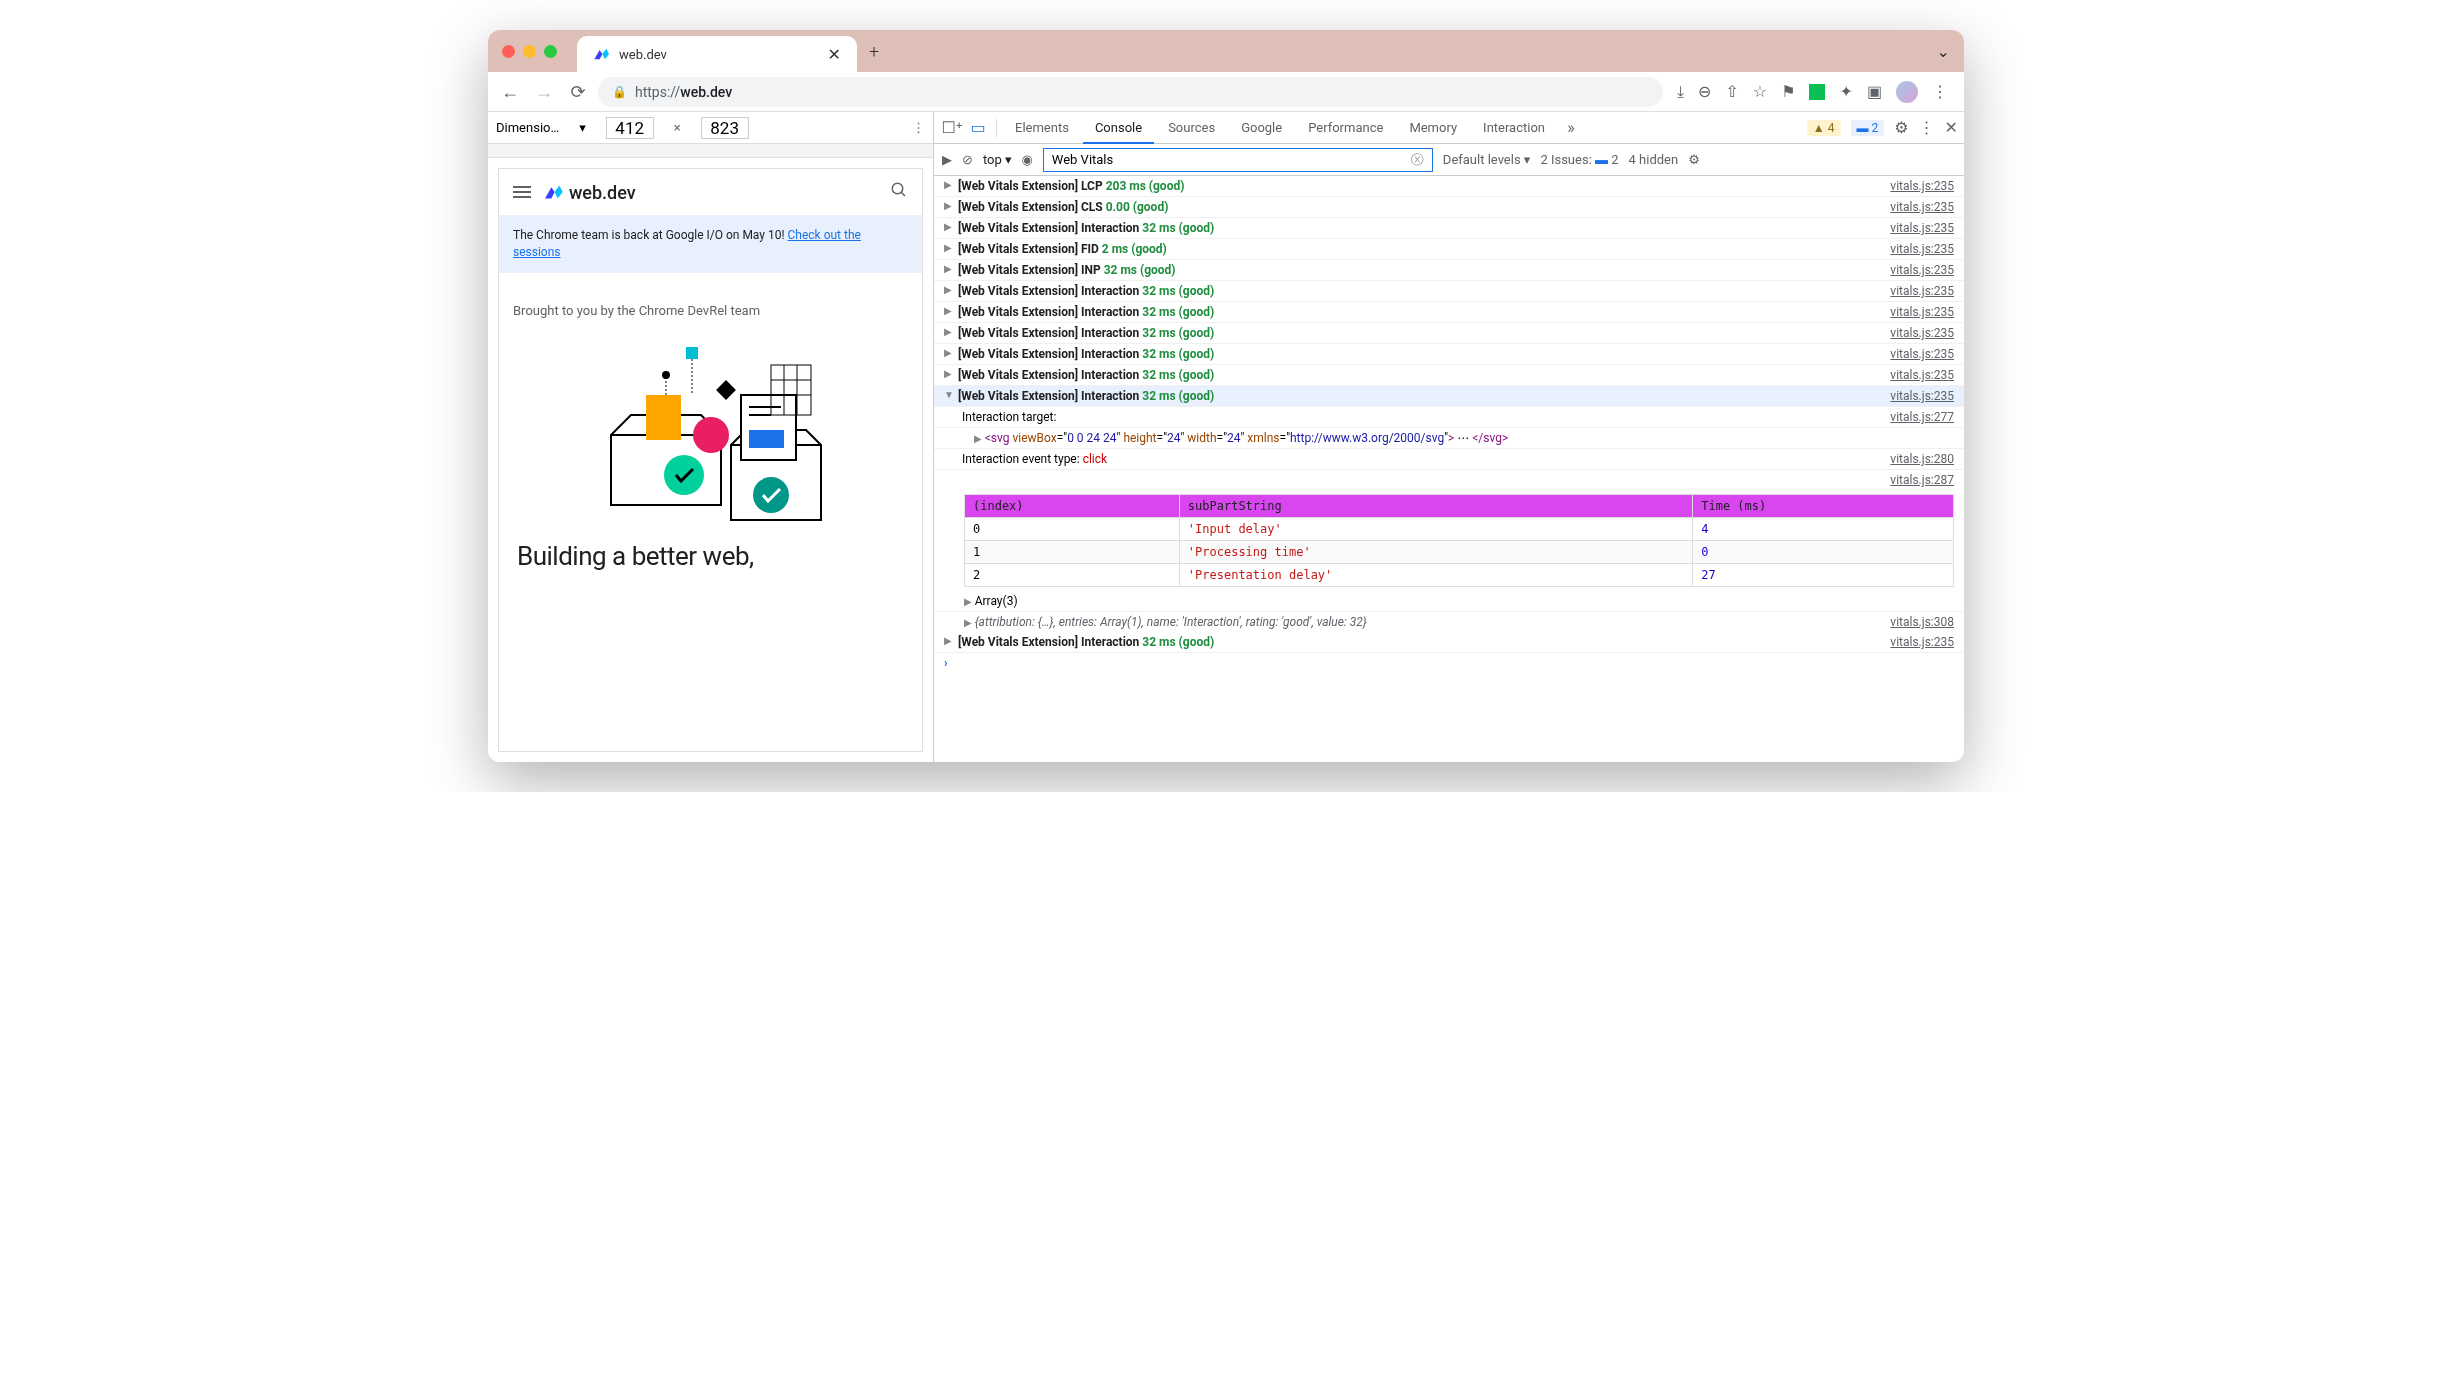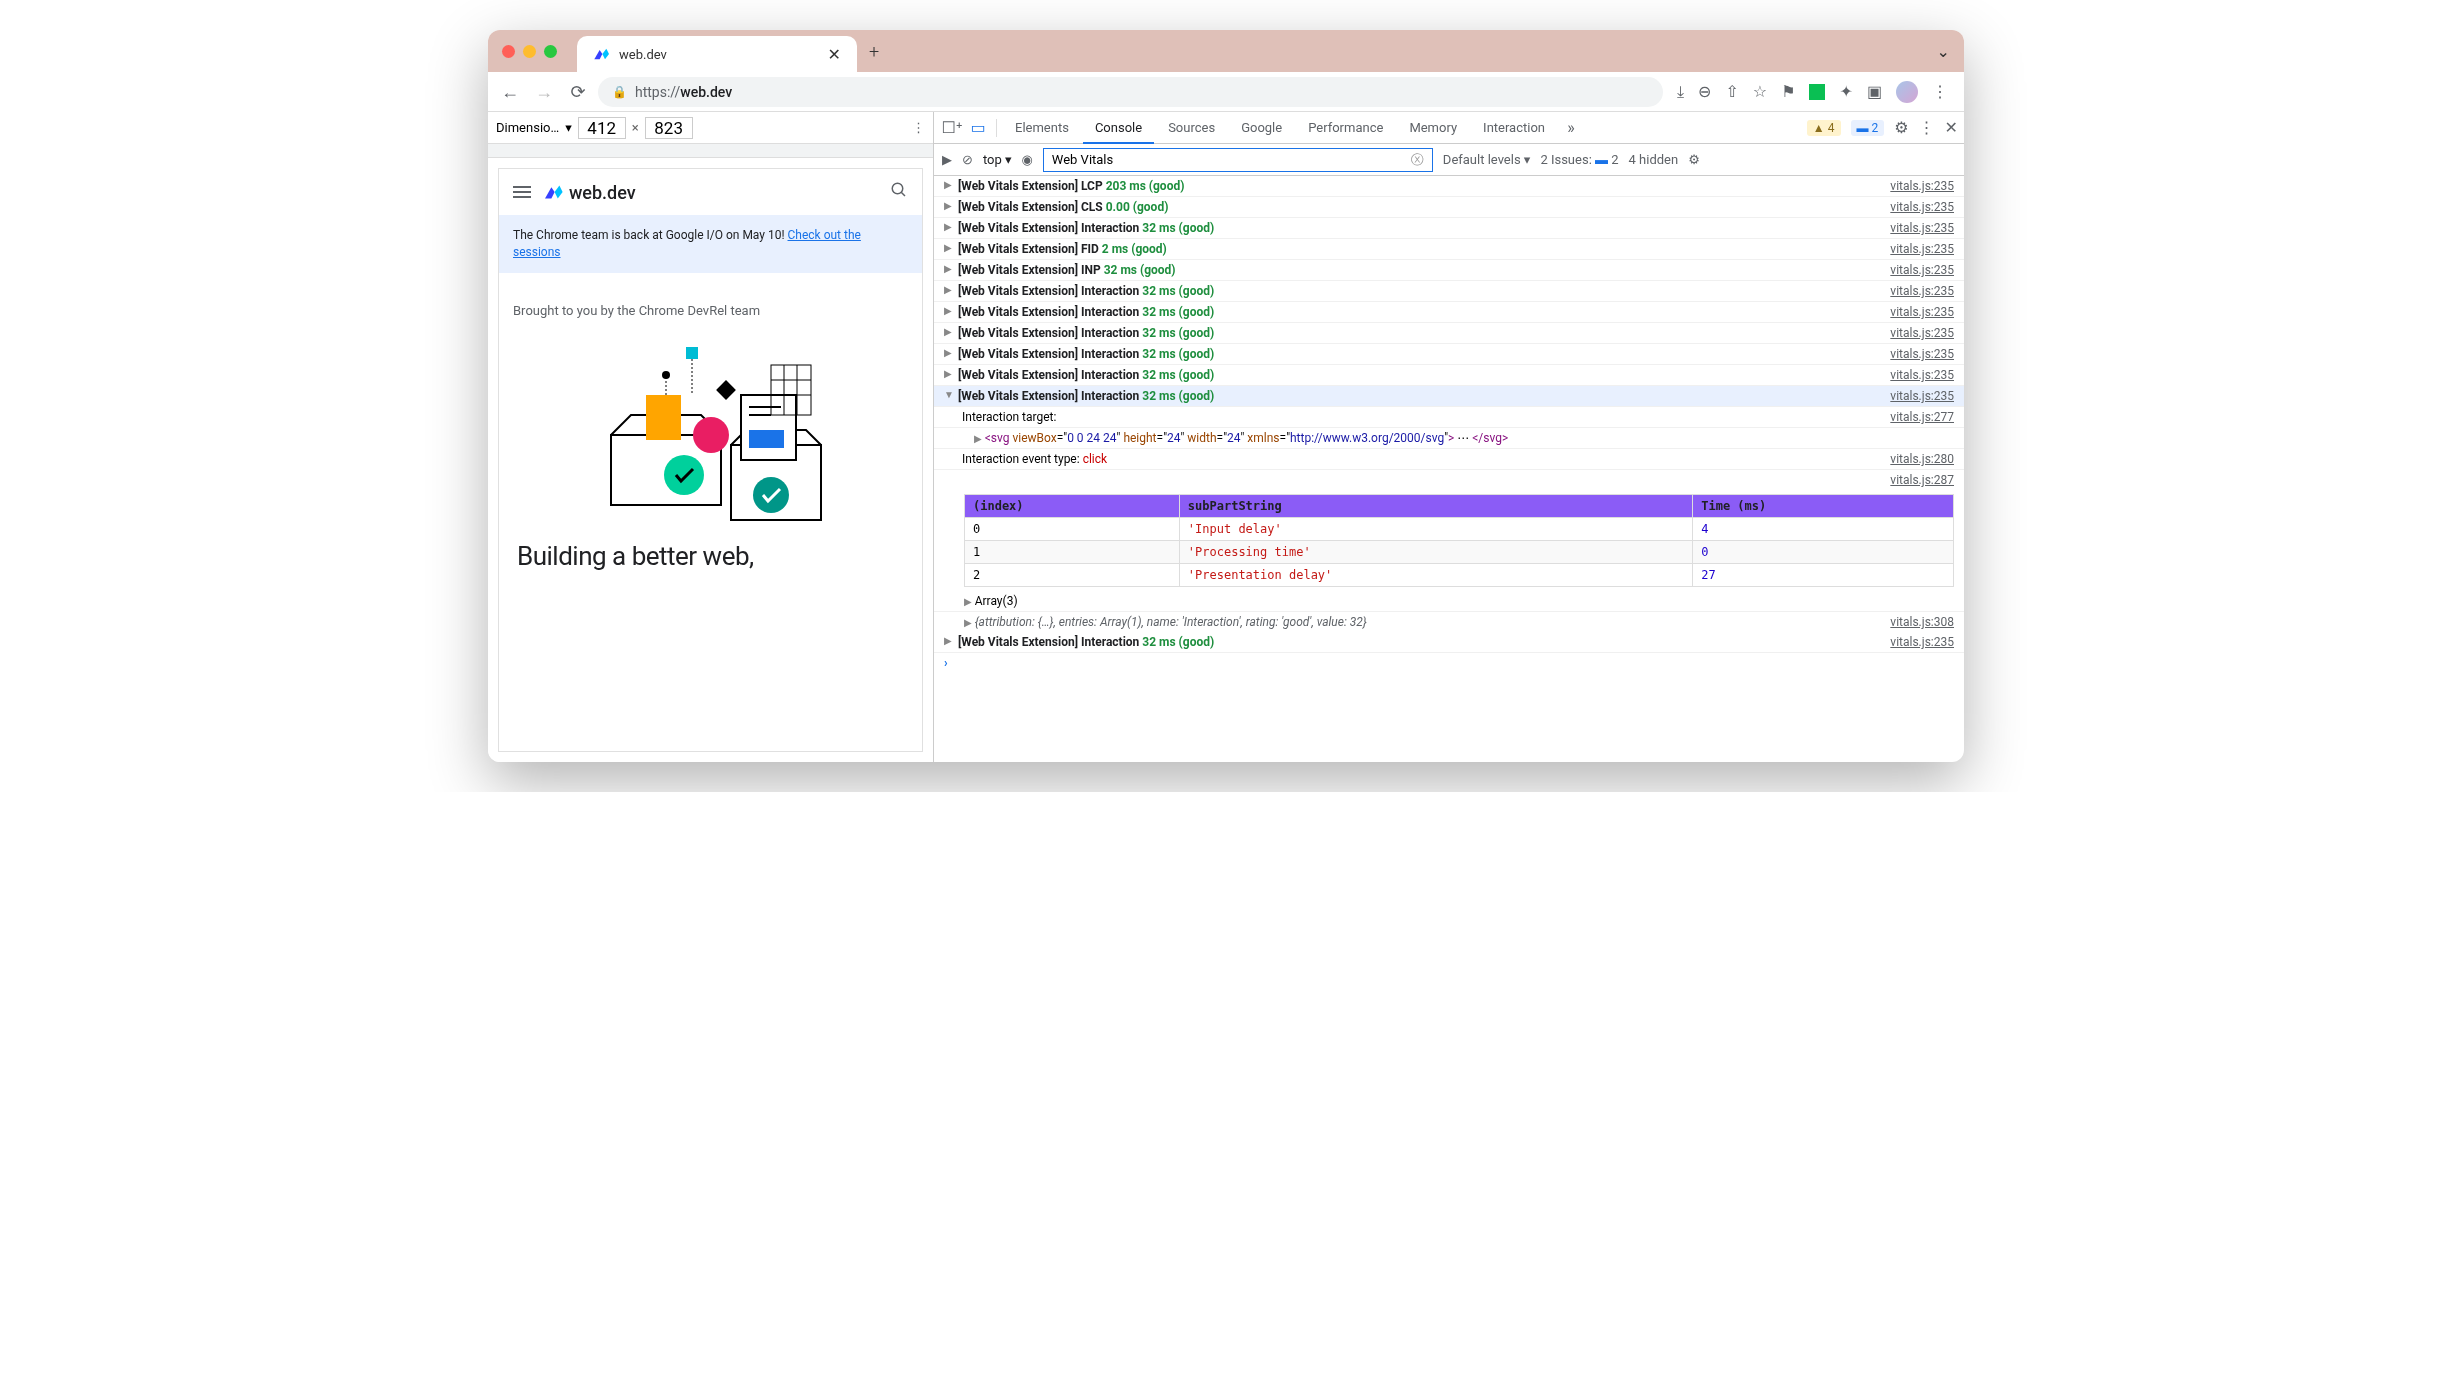--- a/index.html
+++ b/index.html
@@ -30,21 +30,21 @@
 .toolbar-icons { display: flex; gap: 14px; align-items: center; padding: 0 8px; }
 .toolbar-icons span { color: #5f6368; font-size: 16px; }
 .ext-green { width: 16px; height: 16px; background: #0abf53; }
 .avatar { width: 22px; height: 22px; border-radius: 50%; background: linear-gradient(135deg, #a8c5e8, #d4a5d4); }
 
 
 .content { display: flex; height: calc(100% - 82px); }
 
 
 .left-pane { width: 446px; display: flex; flex-direction: column; border-right: 1px solid #ccc; }
-.device-toolbar { height: 32px; display: flex; align-items: center; padding: 0 8px; gap: 6px; border-bottom: 1px solid #ddd; font-size: 13px; }
+.device-toolbar { height: 32px; display: flex; align-items: center; padding: 0 8px; gap: 20px; border-bottom: 1px solid #ddd; font-size: 13px; }
 .device-toolbar input { width: 48px; height: 22px; border: 1px solid #ccc; text-align: center; font-size: 17px; }
 .device-toolbar .times { color: #666; }
 .device-toolbar .more { margin-left: auto; color: #5f6368; }
 .device-ruler { height: 14px; background: #f1f3f4; border-bottom: 1px solid #ddd; }
 .page-preview { flex: 1; background: #fff; padding: 10px; overflow: hidden; }
 .page-inner { border: 1px solid #e0e0e0; height: 100%; }
 .page-header { display: flex; align-items: center; padding: 12px 14px; gap: 12px; }
 .hamburger { display: flex; flex-direction: column; gap: 3px; }
 .hamburger span { width: 18px; height: 2px; background: #5f6368; }
 .logo-text { font-size: 18px; font-weight: 500; color: #202124; display: flex; align-items: center; gap: 6px; }
@@ -87,21 +87,21 @@
 .detail-line { display: flex; padding: 3px 10px; border-bottom: 1px solid #f0f0f0; }
 .detail-line .log-msg { flex: 1; }
 .svg-line { color: #881280; }
 .svg-attr { color: #994500; }
 .svg-val { color: #1a1aa6; }
 .event-val { color: #c80000; }
 
 
 .console-table { margin: 4px 10px 4px 30px; border: 1px solid #ccc; border-collapse: collapse; width: calc(100% - 40px); }
 .console-table th, .console-table td { border: 1px solid #ddd; padding: 4px 8px; text-align: left; font-size: 12px; font-family: Menlo, monospace; }
-.console-table th { background: #8b5cf6; font-weight: bold; color: #202124; }
+.console-table th { background: #d946ef; font-weight: normal; color: #202124; }
 .console-table tr:nth-child(even) td { background: #f9f9f9; }
 .td-str { color: #c41a16; }
 .td-num { color: #1c00cf; }
 
 .object-expand { padding: 3px 10px 3px 30px; font-style: italic; color: #5f6368; display: flex; }
 .object-expand .log-src { margin-left: auto; font-style: normal; }
 </style>
 </head>
 <body>
 

